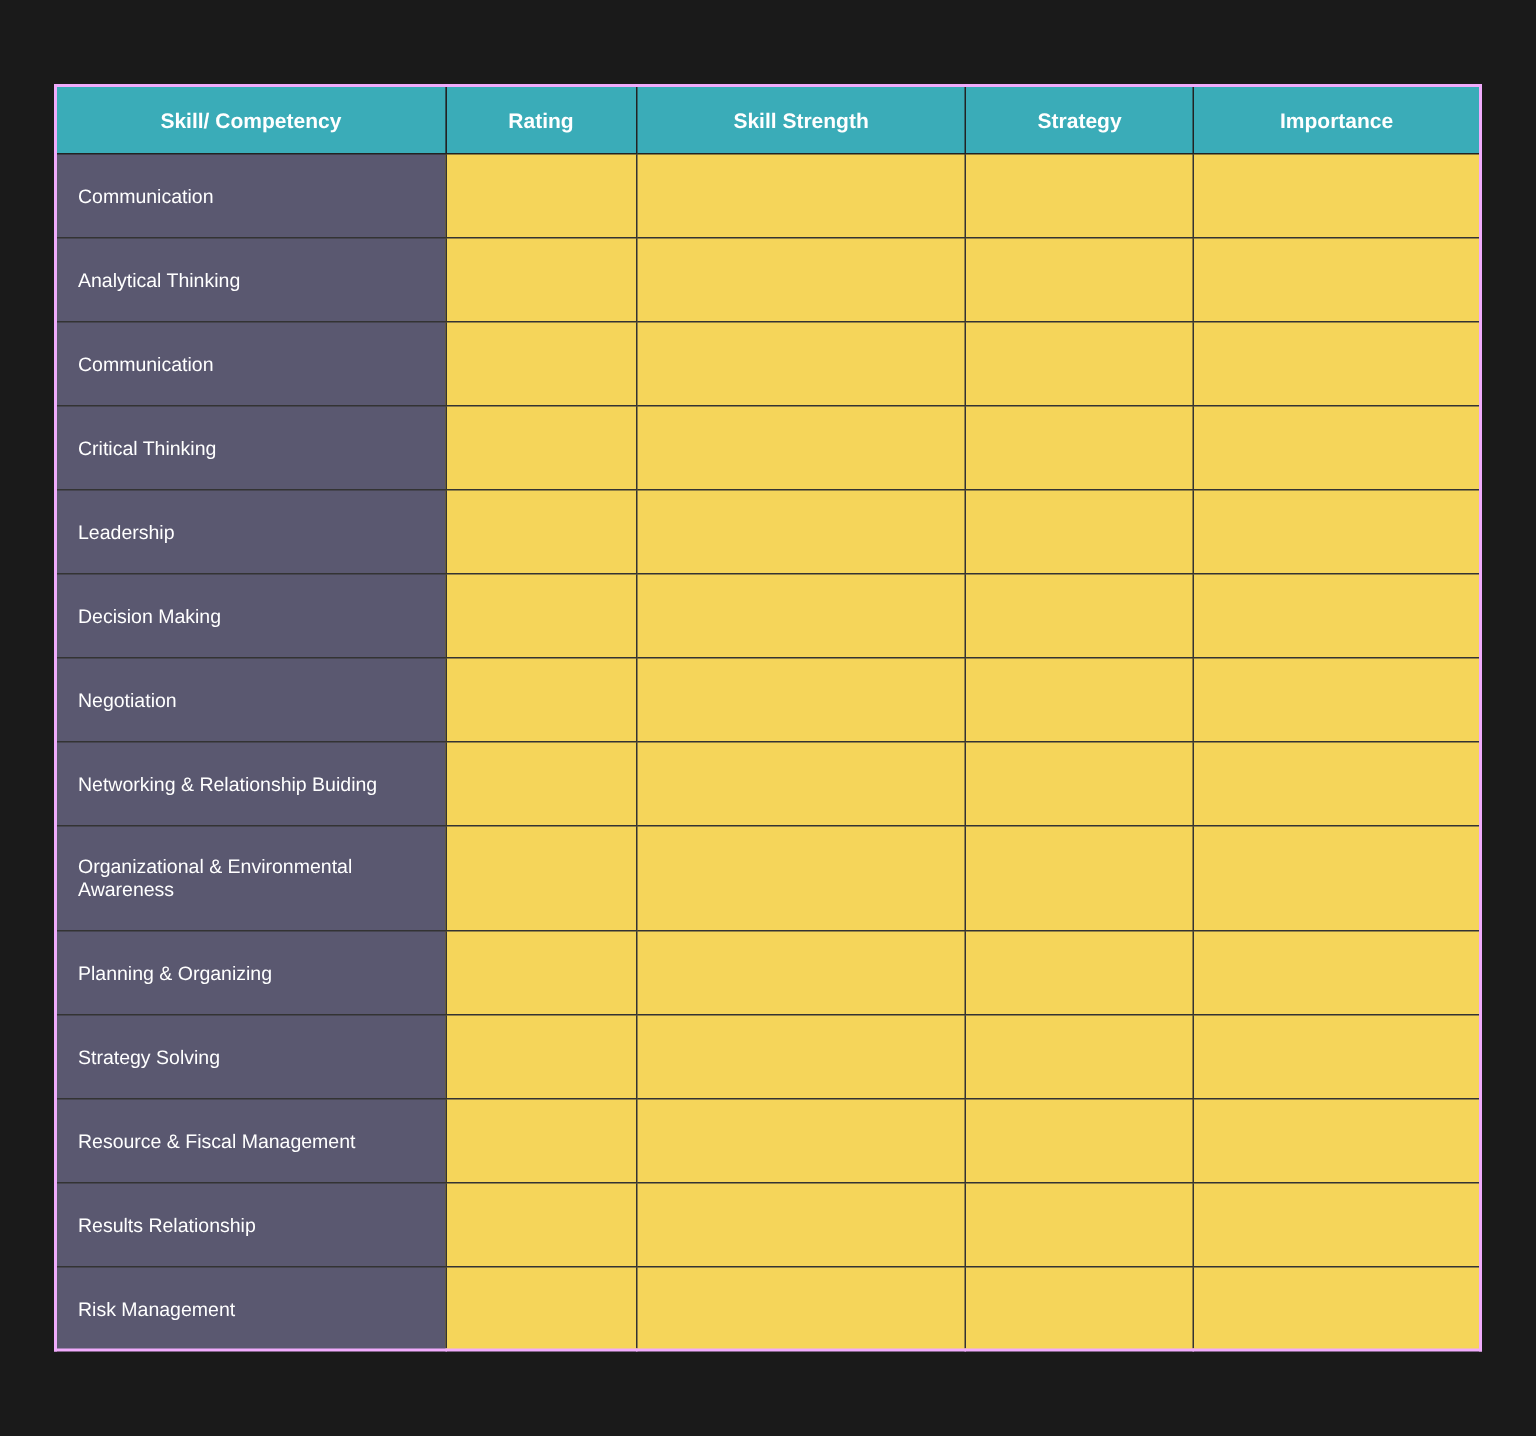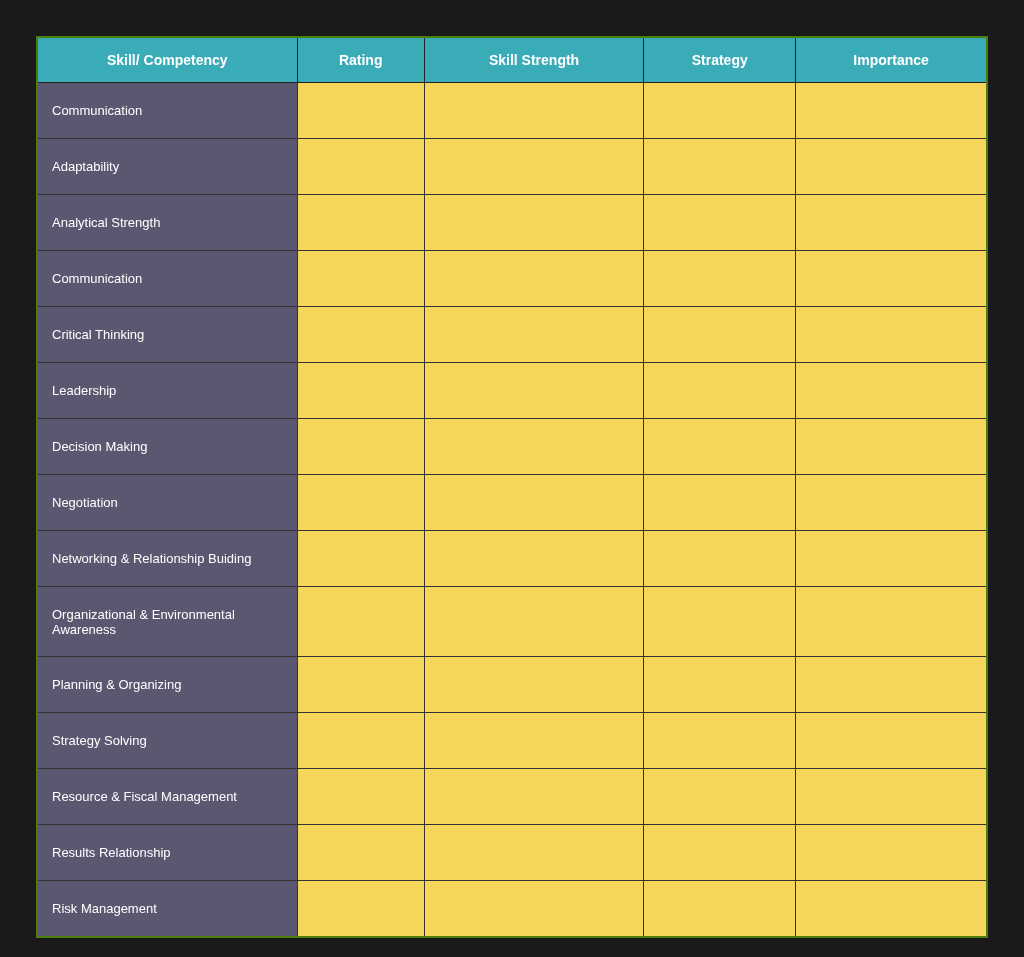--- a/index.html
+++ b/index.html
@@ -20,21 +20,21 @@
 
     .table-wrapper {
       background: #1a1a1a;
       padding: 16px;
       width: 1000px;
     }
 
     table {
       width: 100%;
       border-collapse: collapse;
-      border: 2px solid #4d7c0f;
+      border: 2px solid #f0abfc;
     }
 
     thead tr th {
       background-color: #3aacb8;
       color: #fff;
       font-size: 14px;
       font-weight: 600;
       padding: 14px 10px;
       border: 1px solid #222;
     }
@@ -83,28 +83,21 @@
     </thead>
     <tbody id="table-body">
     <tr>
           <td>Communication</td>
           <td></td>
           <td></td>
           <td></td>
           <td></td>
         </tr>
         <tr>
-          <td>Adaptability</td>
-          <td></td>
-          <td></td>
-          <td></td>
-          <td></td>
-        </tr>
-        <tr>
-          <td>Analytical Strength</td>
+          <td>Analytical Thinking</td>
           <td></td>
           <td></td>
           <td></td>
           <td></td>
         </tr>
         <tr>
           <td>Communication</td>
           <td></td>
           <td></td>
           <td></td>

